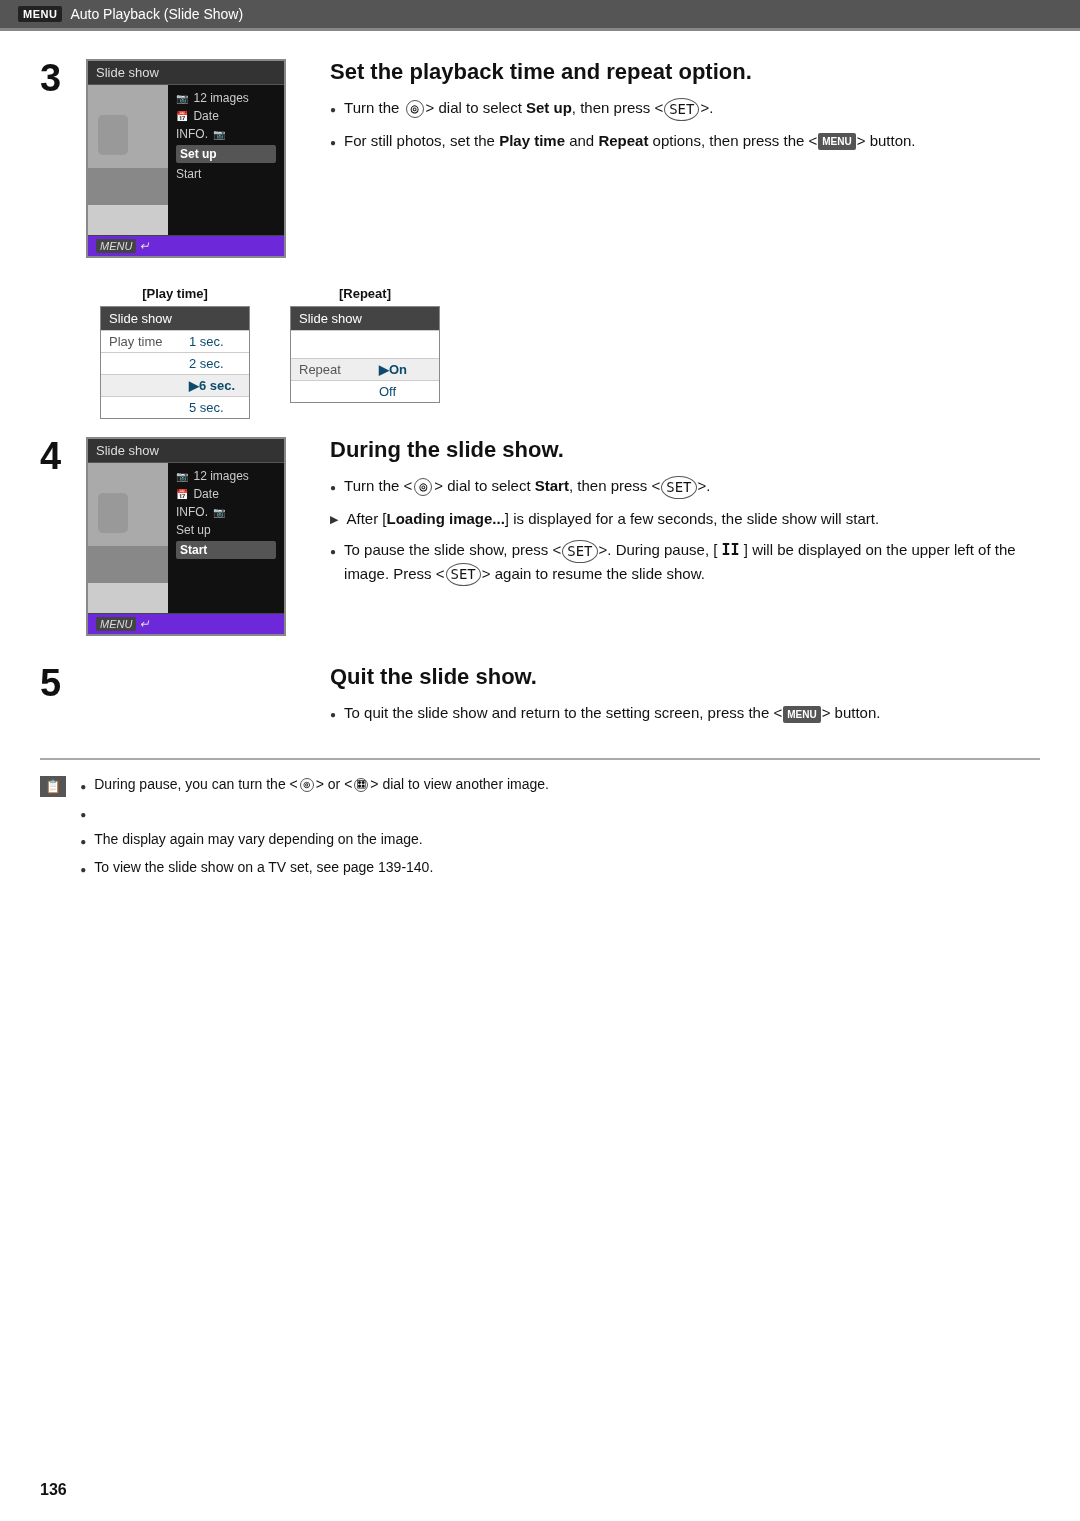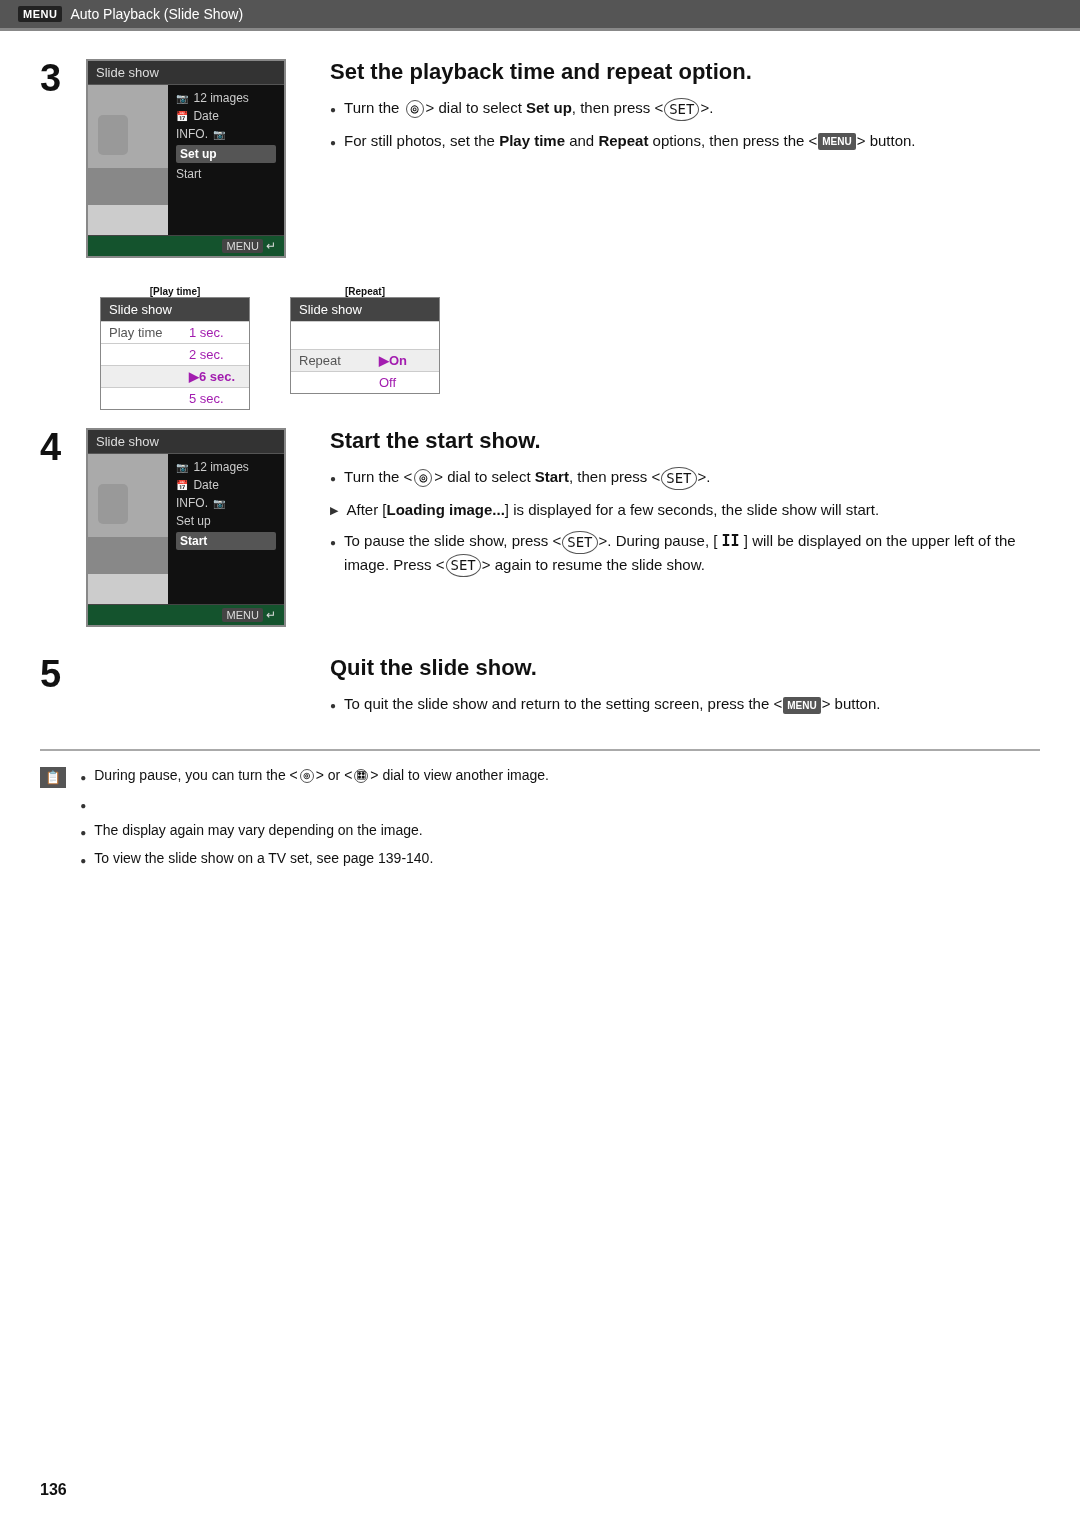--- a/index.html
+++ b/index.html
@@ -142,44 +142,46 @@
       display: flex;
       align-items: center;
       gap: 5px;
     }
     .camera-menu-item.selected {
       background: #555;
       border-radius: 2px;
       padding: 2px 4px;
     }
     .camera-footer {
-      background: #14532d;
+      background: #6d28d9;
       color: #aaa;
       font-size: 11px;
       padding: 3px 8px;
-      text-align: right;
+      text-align: left;
       border-top: 1px solid #444;
+      font-style: italic;
     }
 
     
     .sub-tables-row {
       display: flex;
       gap: 40px;
       margin-top: 10px;
       margin-bottom: 18px;
       padding-left: 60px;
     }
     .sub-table-block {
       display: flex;
       flex-direction: column;
       align-items: center;
     }
     .sub-table-label {
       font-weight: bold;
-      font-size: 10px;
+      font-size: 13px;
+      margin-bottom: 5px;
     }
     .sub-table {
       border: 1px solid #888;
       min-width: 150px;
       background: #fff;
     }
     .sub-table-header {
       background: #444;
       color: #fff;
       padding: 4px 8px;
@@ -189,21 +191,21 @@
       display: flex;
       border-top: 1px solid #ccc;
       font-size: 13px;
     }
     .sub-table-row:first-child { border-top: none; }
     .sub-table-cell {
       padding: 3px 8px;
       color: #222;
     }
     .sub-table-cell.label { min-width: 80px; color: #555; }
-    .sub-table-cell.value { flex: 1; color: #a21caf; }
+    .sub-table-cell.value { flex: 1; color: #0c4a6e; }
     .sub-table-cell.value.selected { font-weight: bold; }
     .selected-row {
       background: #eee;
     }
 
     
     .notes-section {
       margin-top: 24px;
       border-top: 2px solid #aaa;
       padding-top: 14px;
@@ -444,21 +446,21 @@
           </div>
         </div>
         <div class="camera-footer">
           <span style="background:#444;color:#ddd;padding:1px 4px;font-size:11px;border-radius:2px;">MENU</span>
           <span style="color:#ddd;font-size:12px;"> ↵</span>
         </div>
       </div>
     </div>
 
     <div class="step-content">
-      <div class="step-title">Start the start show.</div>
+      <div class="step-title">During the slide show.</div>
       <ul class="step-bullets">
         <li>
           <span class="bullet-circle">●</span>
           <span>
             Turn the &lt;<span class="dial-icon">◎</span>&gt; dial to select <span class="bold">Start</span>, then press &lt;<span class="set-btn">SET</span>&gt;.
           </span>
         </li>
         <li>
           <span class="bullet-triangle">▶</span>
           <span>

